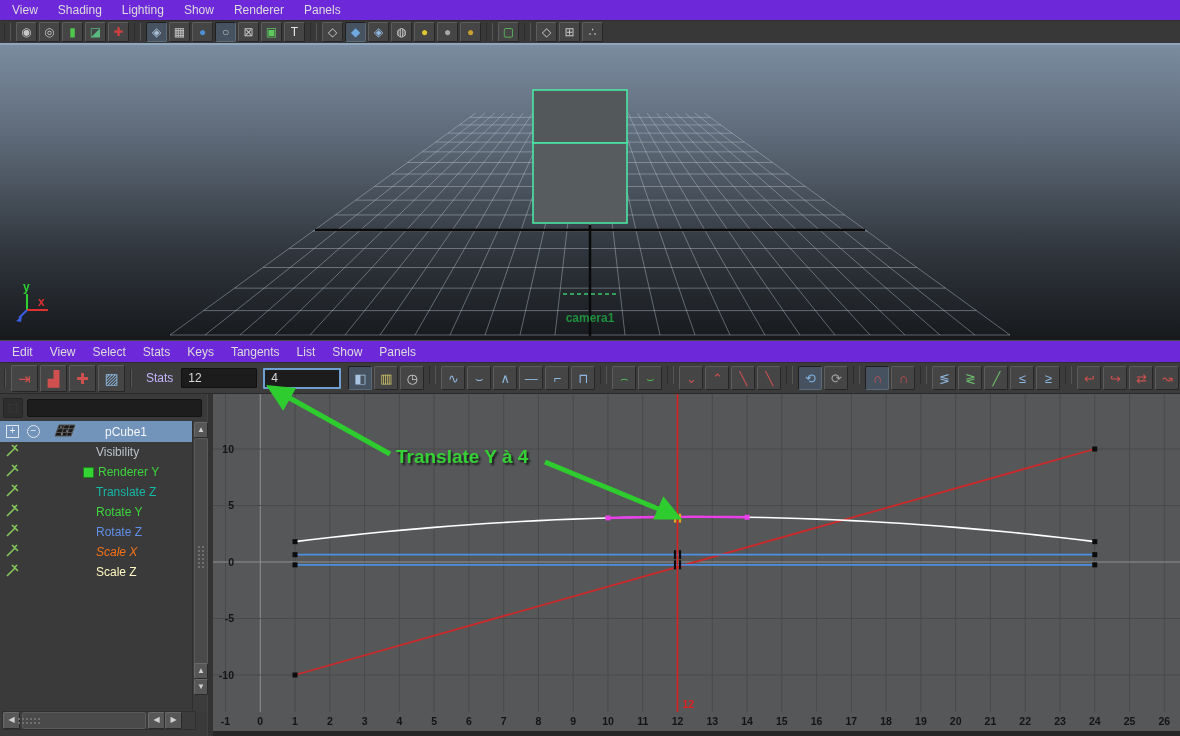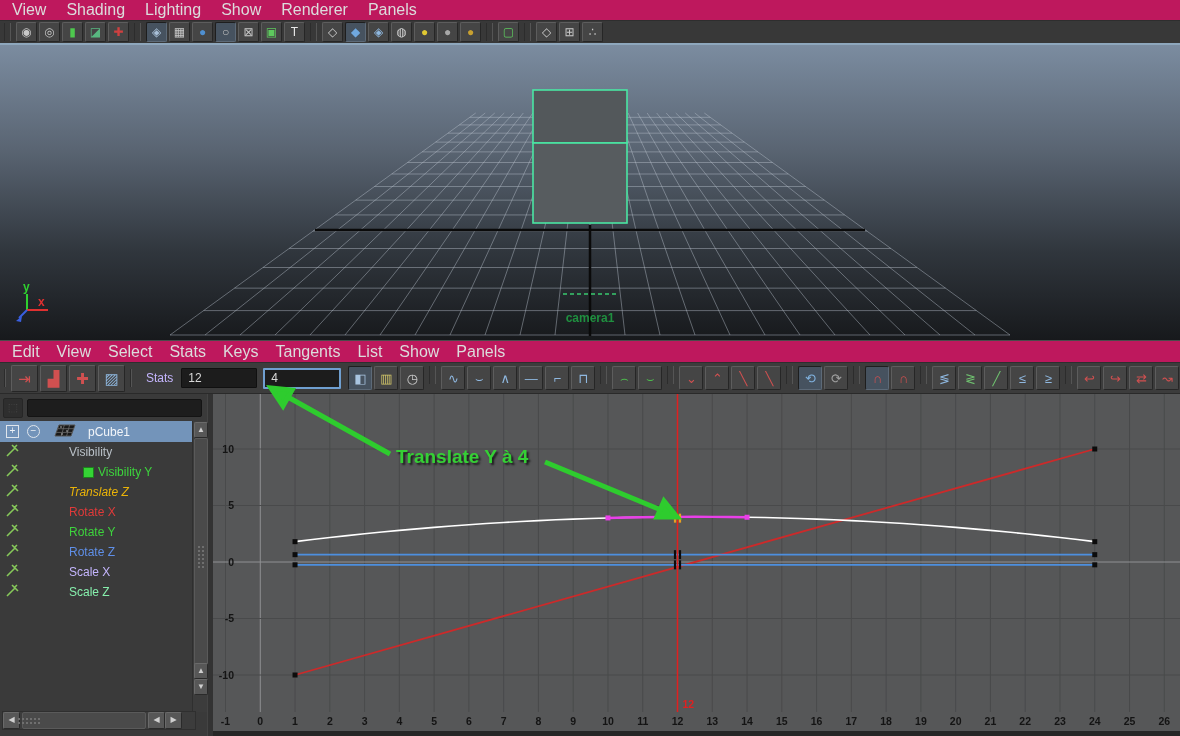--- a/index.html
+++ b/index.html
@@ -1,22 +1,22 @@
 <!DOCTYPE html>
 <html><head>
 <meta charset="utf-8">
 <style>
   html,body{margin:0;padding:0;background:#2b2b2b;}
   body{width:1180px;height:736px;overflow:hidden;font-family:"Liberation Sans",sans-serif;
        -webkit-font-smoothing:antialiased;}
   #root{position:relative;width:1180px;height:736px;background:#3d3d3d;}
 
   
-  .menubar{display:flex;align-items:center;background:#be185d;border-bottom:1px solid #2e2e2e;
-           color:#dcdcdc;font-size:16px;}
+  .menubar{display:flex;align-items:center;background:#6d28d9;border-bottom:1px solid #2e2e2e;
+           color:#dcdcdc;font-size:12px;}
   .menubar .mi{padding:0 2px;margin-right:16px;cursor:default;}
   .menubar .mi:first-child{margin-left:10px;}
   #vp-menubar{height:20px;}
   #ge-menubar{height:21px;border-top:1px solid #4a4a4a;}
   #ge-menubar .mi{margin-right:13px;}
 
   
   .toolbar{display:flex;align-items:center;background:#383838;}
   #vp-toolbar{height:22px;border-bottom:2px solid #8ea7bd;}
   #ge-toolbar{height:30px;border-bottom:1px solid #2a2a2a;background:#3c3c3c;}
@@ -53,24 +53,24 @@
   .cp-tool-icon{width:18px;height:18px;margin:0 4px 0 3px;background:#2e2e2e;border:1px solid #262626;
      border-radius:2px;color:#4a4a4a;font-size:11px;text-align:center;line-height:17px;}
   .cp-search{width:165px;height:14px;background:#1d1d1d;border:1px solid #141414;border-radius:2px;
      color:#ccc;font-size:11px;padding:1px 4px;}
   .cp-node-row{display:flex;align-items:center;height:21px;background:#7394ba;color:#f2f5f9;
      font-size:12px;}
   .tree-btn{width:11px;height:11px;border:1px solid #dfe5ec;color:#eef2f7;font-size:10px;line-height:10px;
      text-align:center;margin-left:6px;background:transparent;}
   .tree-btn.round{border-radius:50%;margin-left:8px;}
   .mesh-icon{margin-left:14px;}
-  .node-label{margin-left:12px;}
+  .node-label{margin-left:29px;}
   .cp-row{display:flex;align-items:center;height:20px;font-size:12px;}
   .cp-row .pin{margin-left:5px;width:16px;flex:none;}
-  .cp-row .chan-label{margin-left:48px;}
+  .cp-row .chan-label{margin-left:75px;}
   .cp-row .marker{width:9px;height:9px;background:#35d435;border:1px solid #1d801d;margin-left:62px;}
   .cp-row .marker + .chan-label{margin-left:4px;}
 
   
   .vscroll{position:absolute;right:0;top:27px;width:14px;height:291px;background:#3c3c3c;
      border-left:1px solid #2f2f2f;}
   .sbtn{position:absolute;left:1px;width:12px;height:14px;background:#575757;border:1px solid;
      border-color:#6a6a6a #2a2a2a #2a2a2a #6a6a6a;border-radius:2px;color:#cfcfcf;font-size:8px;
      text-align:center;line-height:13px;}
   .vthumb{position:absolute;left:1px;top:17px;width:12px;height:235px;background:#4a4a4a;
@@ -283,57 +283,51 @@
             <span class="pin"><svg width="16" height="15">
                 <path d="M2 13 L10 5 M7 2 L13 8 M9.5 4.5 L12 2" stroke="#86c85a" stroke-width="1.6" fill="none"></path>
               </svg></span>
             <span class="chan-label" style="color: rgb(185, 192, 199);">Visibility</span>
           </div>
           <div class="cp-row">
             <span class="pin"><svg width="16" height="15">
                 <path d="M2 13 L10 5 M7 2 L13 8 M9.5 4.5 L12 2" stroke="#86c85a" stroke-width="1.6" fill="none"></path>
               </svg></span>
             <span class="marker"></span>
-            <span class="chan-label" style="color: rgb(61, 212, 61);">Visibility Y</span>
-          </div>
-          <div class="cp-row">
-            <span class="pin"><svg width="16" height="15">
-                <path d="M2 13 L10 5 M7 2 L13 8 M9.5 4.5 L12 2" stroke="#86c85a" stroke-width="1.6" fill="none"></path>
-              </svg></span>
-            <span class="chan-label" style="color: #eab308; font-style: italic;">Translate Z</span>
-          </div>
-          <div class="cp-row">
-            <span class="pin"><svg width="16" height="15">
-                <path d="M2 13 L10 5 M7 2 L13 8 M9.5 4.5 L12 2" stroke="#86c85a" stroke-width="1.6" fill="none"></path>
-              </svg></span>
-            <span class="chan-label" style="color: rgb(224, 58, 58);">Rotate X</span>
+            <span class="chan-label" style="color: rgb(61, 212, 61);">Renderer Y</span>
+          </div>
+          <div class="cp-row">
+            <span class="pin"><svg width="16" height="15">
+                <path d="M2 13 L10 5 M7 2 L13 8 M9.5 4.5 L12 2" stroke="#86c85a" stroke-width="1.6" fill="none"></path>
+              </svg></span>
+            <span class="chan-label" style="color: #14b8a6;">Translate Z</span>
           </div>
           <div class="cp-row">
             <span class="pin"><svg width="16" height="15">
                 <path d="M2 13 L10 5 M7 2 L13 8 M9.5 4.5 L12 2" stroke="#86c85a" stroke-width="1.6" fill="none"></path>
               </svg></span>
             <span class="chan-label" style="color: rgb(61, 212, 61);">Rotate Y</span>
           </div>
           <div class="cp-row">
             <span class="pin"><svg width="16" height="15">
                 <path d="M2 13 L10 5 M7 2 L13 8 M9.5 4.5 L12 2" stroke="#86c85a" stroke-width="1.6" fill="none"></path>
               </svg></span>
             <span class="chan-label" style="color: rgb(95, 143, 232);">Rotate Z</span>
           </div>
           <div class="cp-row">
             <span class="pin"><svg width="16" height="15">
                 <path d="M2 13 L10 5 M7 2 L13 8 M9.5 4.5 L12 2" stroke="#86c85a" stroke-width="1.6" fill="none"></path>
               </svg></span>
-            <span class="chan-label" style="color: #c4b5fd;">Scale X</span>
-          </div>
-          <div class="cp-row">
-            <span class="pin"><svg width="16" height="15">
-                <path d="M2 13 L10 5 M7 2 L13 8 M9.5 4.5 L12 2" stroke="#86c85a" stroke-width="1.6" fill="none"></path>
-              </svg></span>
-            <span class="chan-label" style="color: #86efac;">Scale Z</span>
+            <span class="chan-label" style="color: #f97316; font-style: italic;">Scale X</span>
+          </div>
+          <div class="cp-row">
+            <span class="pin"><svg width="16" height="15">
+                <path d="M2 13 L10 5 M7 2 L13 8 M9.5 4.5 L12 2" stroke="#86c85a" stroke-width="1.6" fill="none"></path>
+              </svg></span>
+            <span class="chan-label" style="color: #fef9c3;">Scale Z</span>
           </div>
         </div>
 
       <div class="vscroll">
         <div class="sbtn" style="top:1px">▲</div>
         <div class="vthumb">
             <div class="grip"></div>
           </div>
         <div class="sbtn" style="bottom:33px">▲</div>
         <div class="sbtn" style="bottom:17px">▼</div>

